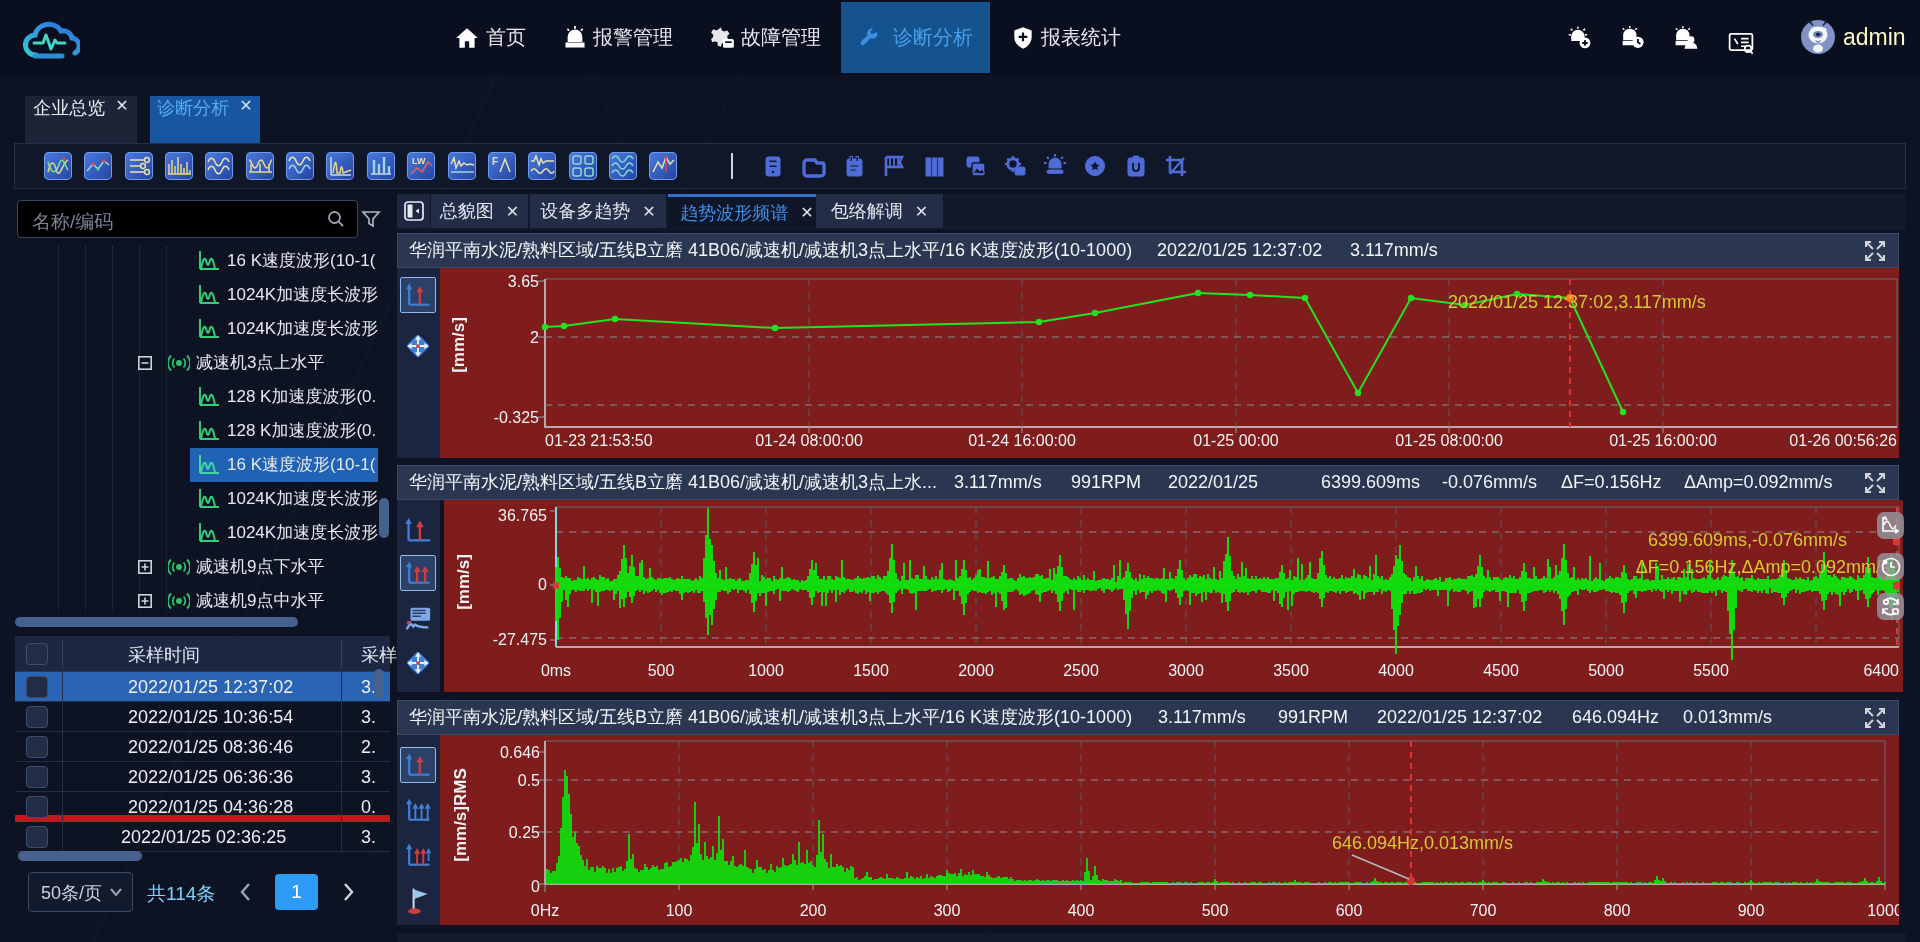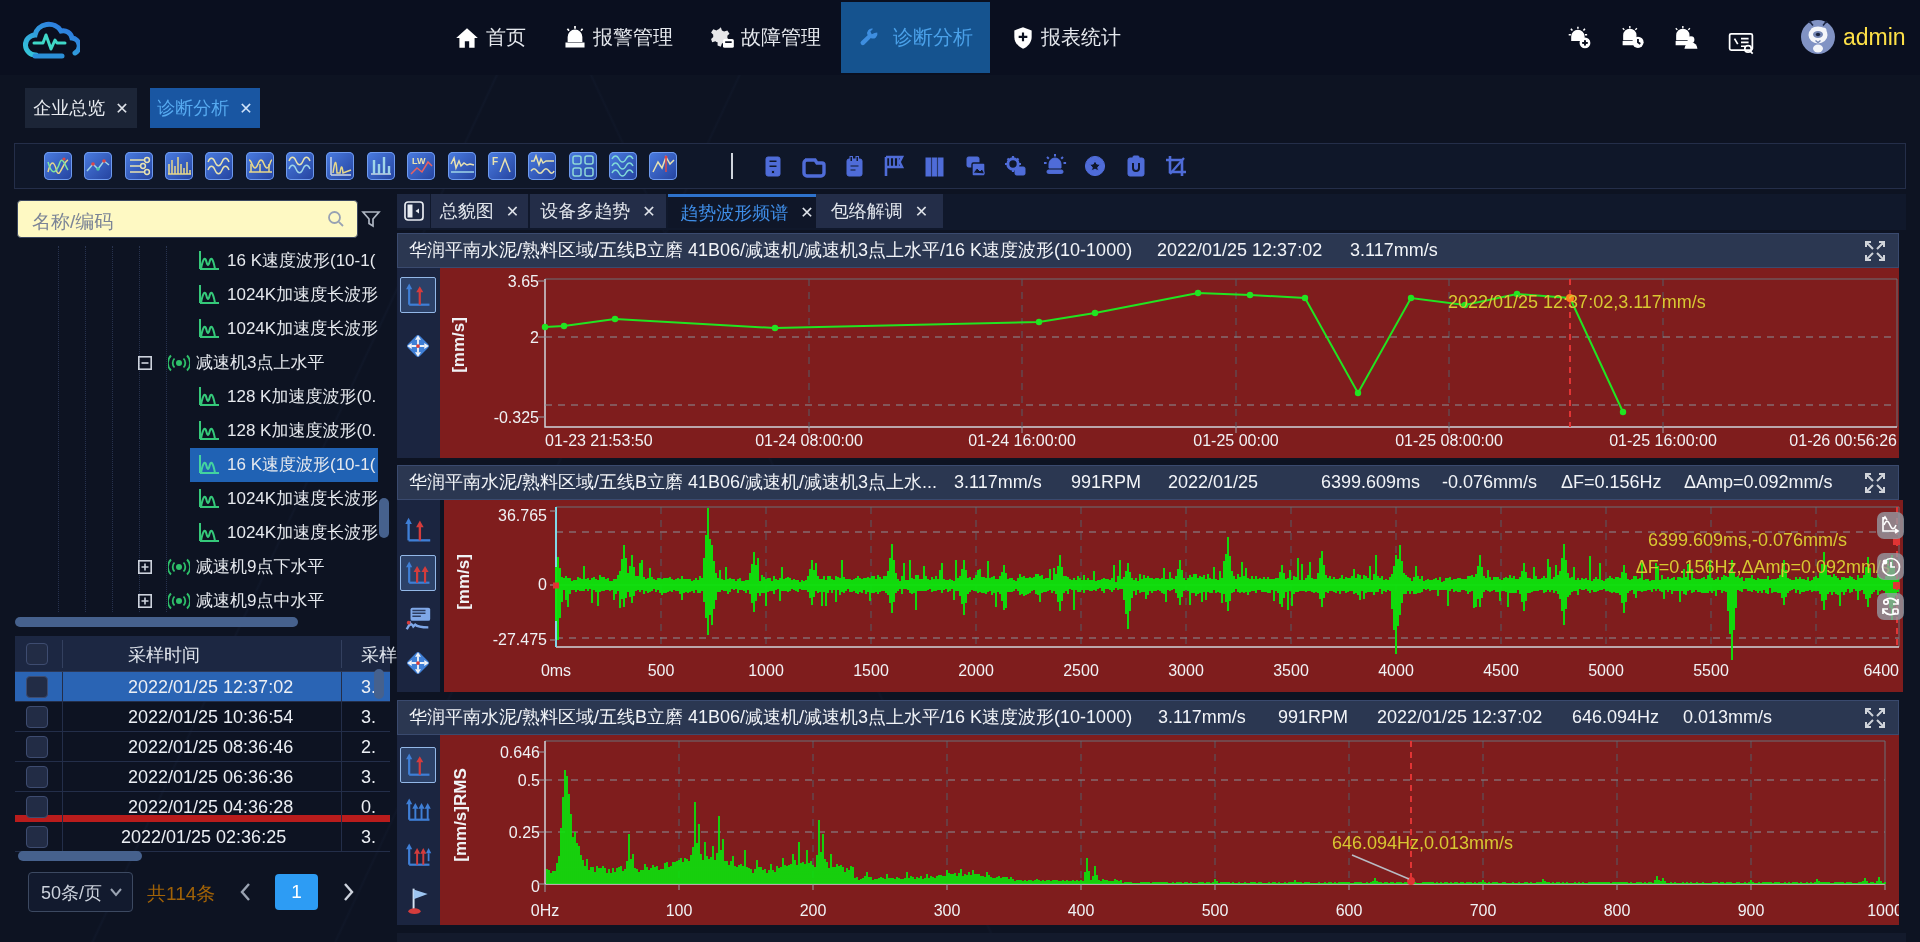--- a/index.html
+++ b/index.html
@@ -10,30 +10,30 @@
    linear-gradient(115deg, transparent 480px, rgba(56,80,130,0.07) 482px, transparent 484px, transparent 700px, rgba(56,80,130,0.06) 702px, transparent 704px),
    linear-gradient(65deg, transparent 900px, rgba(56,80,130,0.06) 902px, transparent 904px);
   pointer-events:none}
 
 #hdr {position:absolute;left:0;top:0;width:1920px;height:75px;background:#0a0f1f}
 #hdr .title {position:absolute;left:88px;top:22px;font-size:25px;font-weight:bold;color:#fff;letter-spacing:1px}
 .nav {position:absolute;top:0;height:75px;display:flex;align-items:center;font-size:20px;color:#e6e9ee}
 #nav-act {position:absolute;left:841px;top:2px;width:149px;height:71px;background:#15538f;display:flex;align-items:center;justify-content:center;font-size:20px;color:#4aa0e8}
 .hicon {position:absolute;top:25px;width:26px;height:26px}
 #avatar {position:absolute;left:1801px;top:20px;width:34px;height:34px;border-radius:50%;background:#8193c4}
-#admin {position:absolute;left:1843px;top:24px;font-size:23px;color:#fde047}
-
-.tab1 {position:absolute;top:88px;height:40px;display:flex;align-items:center;justify-content:center;font-size:18px;gap:10px}
+#admin {position:absolute;left:1843px;top:24px;font-size:23px;color:#fef9c3}
+
+.tab1 {position:absolute;top:96px;height:52px;display:flex;justify-content:center;font-size:18px;gap:10px}
 
 #tbar {position:absolute;left:14px;top:143px;width:1892px;height:46px;background:#0f1729;border:1px solid #242e49}
 .ticon {position:absolute;top:8px;width:28px;height:28px;border-radius:5px;background:linear-gradient(135deg,#4a7ce0,#24429e);box-shadow:inset 0 0 0 1px #6f9bee}
 .ticon svg {position:absolute;left:0;top:0;fill:none}
 .ficon {position:absolute;top:10px;width:25px;height:25px}
 
-#search {position:absolute;left:17px;top:200px;width:341px;height:38px;background:#fef9c3;border:1px solid #3b475f;border-radius:4px}
+#search {position:absolute;left:17px;top:200px;width:341px;height:38px;background:#000000;border:1px solid #3b475f;border-radius:4px}
 #search .ph {position:absolute;left:14px;top:8px;font-size:19px;color:#7b8496}
 .ttxt {font-size:17px;color:#e6e9ee;white-space:nowrap}
 #treewrap {position:absolute;left:14px;top:244px;width:376px;height:370px;overflow:hidden}
 .hscroll {position:absolute;height:10px;border-radius:5px;background:#46618d}
 .vscroll {position:absolute;width:10px;border-radius:5px;background:#46618d}
 
 .trtxt {font-size:18px;color:#eceff4;white-space:nowrap}
 .cb {position:absolute;width:22px;height:22px;border-radius:4px;background:#222c45;border:1px solid #3e4c70}
 #pgsel {position:absolute;left:28px;top:872px;width:105px;height:40px;border:1px solid #3c4961;border-radius:4px;background:#121a2e}
 
@@ -433,21 +433,21 @@
     </div>
 <div class="hscroll" style="left:18px;top:851px;width:124px"></div>
 <div class="vscroll" style="left:374px;top:669px;height:30px"></div>
 
 <div id="pgsel">
   <span class="abs" style="left:12px;top:8px;font-size:18px;color:#cdd3dd">50条/页</span>
   <svg class="abs" style="left:80px;top:14px" width="14" height="10" viewBox="0 0 14 10" fill="none" stroke="#9aa3b2" stroke-width="2">
       <path d="M2,2 L7,8 L12,2"></path>
     </svg>
 </div>
-<div class="abs" style="left:147px;top:881px;font-size:19px;color:#a16207">共114条</div>
+<div class="abs" style="left:147px;top:881px;font-size:19px;color:#7dd3fc">共114条</div>
 <svg class="abs" style="left:238px;top:882px" width="14" height="20" viewBox="0 0 14 20" fill="none" stroke="#9aa3b2" stroke-width="2.4">
     <path d="M11,2 L4,10 L11,18"></path>
   </svg>
 <div class="abs" style="left:275px;top:874px;width:43px;height:36px;background:#2d9cf4;border-radius:4px;color:#fff;font-size:19px;text-align:center;line-height:36px">1</div>
 <svg class="abs" style="left:342px;top:882px" width="14" height="20" viewBox="0 0 14 20" fill="none" stroke="#cdd3dd" stroke-width="2.4">
     <path d="M3,2 L10,10 L3,18"></path>
   </svg>
 
 <div id="maintabs">
   <div class="abs" style="left:0;top:0;width:33px;height:34px;background:#1d2741">

